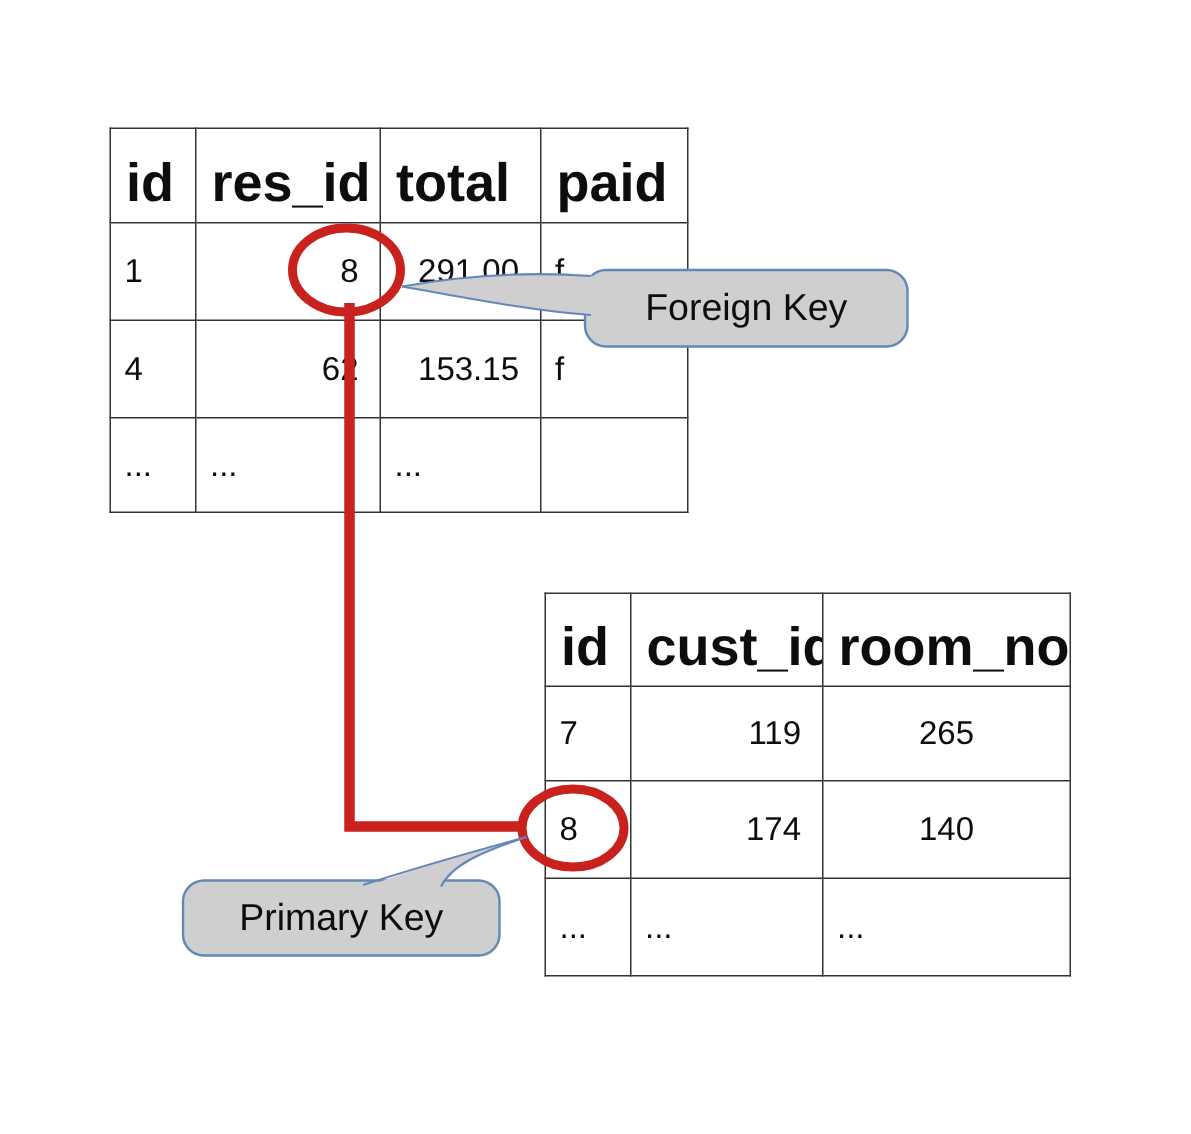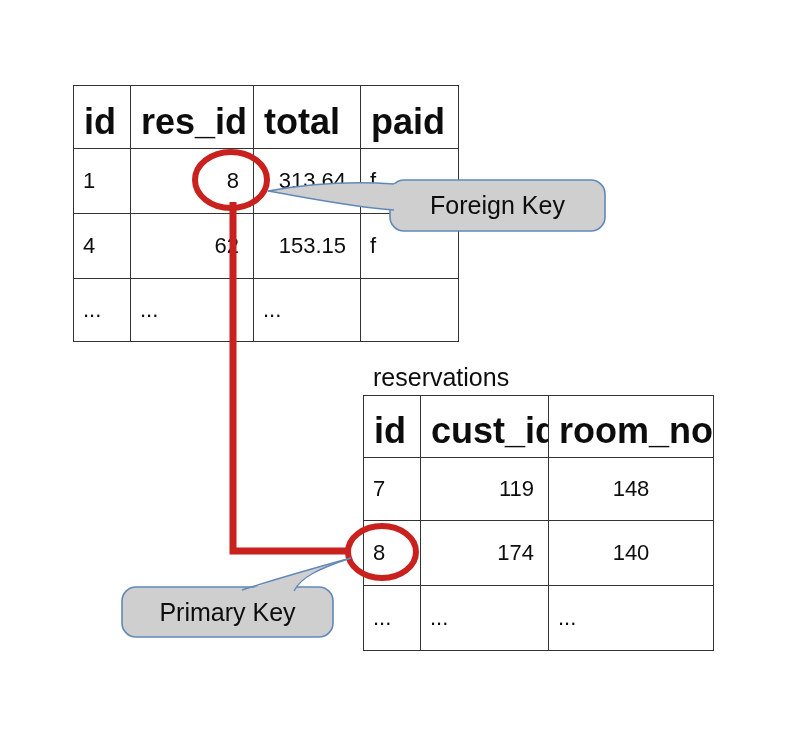--- a/index.html
+++ b/index.html
@@ -82,56 +82,55 @@
     <tbody>
         <tr style="height:63px">
       <th>id</th>
       <th>res_id</th>
       <th>total</th>
       <th>paid</th>
     </tr>
     <tr style="height:65px">
       <td class="al">1</td>
       <td class="ar">8</td>
-      <td class="ar">313.64</td>
+      <td class="ar">291.00</td>
       <td class="al">f</td>
     </tr>
     <tr style="height:65px">
       <td class="al">4</td>
       <td class="ar">62</td>
       <td class="ar">153.15</td>
       <td class="al">f</td>
     </tr>
     <tr style="height:63px">
       <td class="al">...</td>
       <td class="al">...</td>
       <td class="al">...</td>
       <td class="al"></td>
     </tr>
   </tbody>
     </table>
 
-  <div class="tbl-title" style="left:373px;top:363px;">reservations</div>
 
   <table class="tbl" id="reservations-tbl">
     <colgroup>
       <col style="width:57px">
         <col style="width:128px">
         <col style="width:165px">
     </colgroup>
     <tbody>
         <tr style="height:62px">
       <th>id</th>
       <th>cust_id</th>
       <th>room_no</th>
     </tr>
     <tr style="height:63px">
       <td class="al">7</td>
       <td class="ar">119</td>
-      <td class="ac">148</td>
+      <td class="ac">265</td>
     </tr>
     <tr style="height:65px">
       <td class="al">8</td>
       <td class="ar">174</td>
       <td class="ac">140</td>
     </tr>
     <tr style="height:65px">
       <td class="al">...</td>
       <td class="al">...</td>
       <td class="al">...</td>

